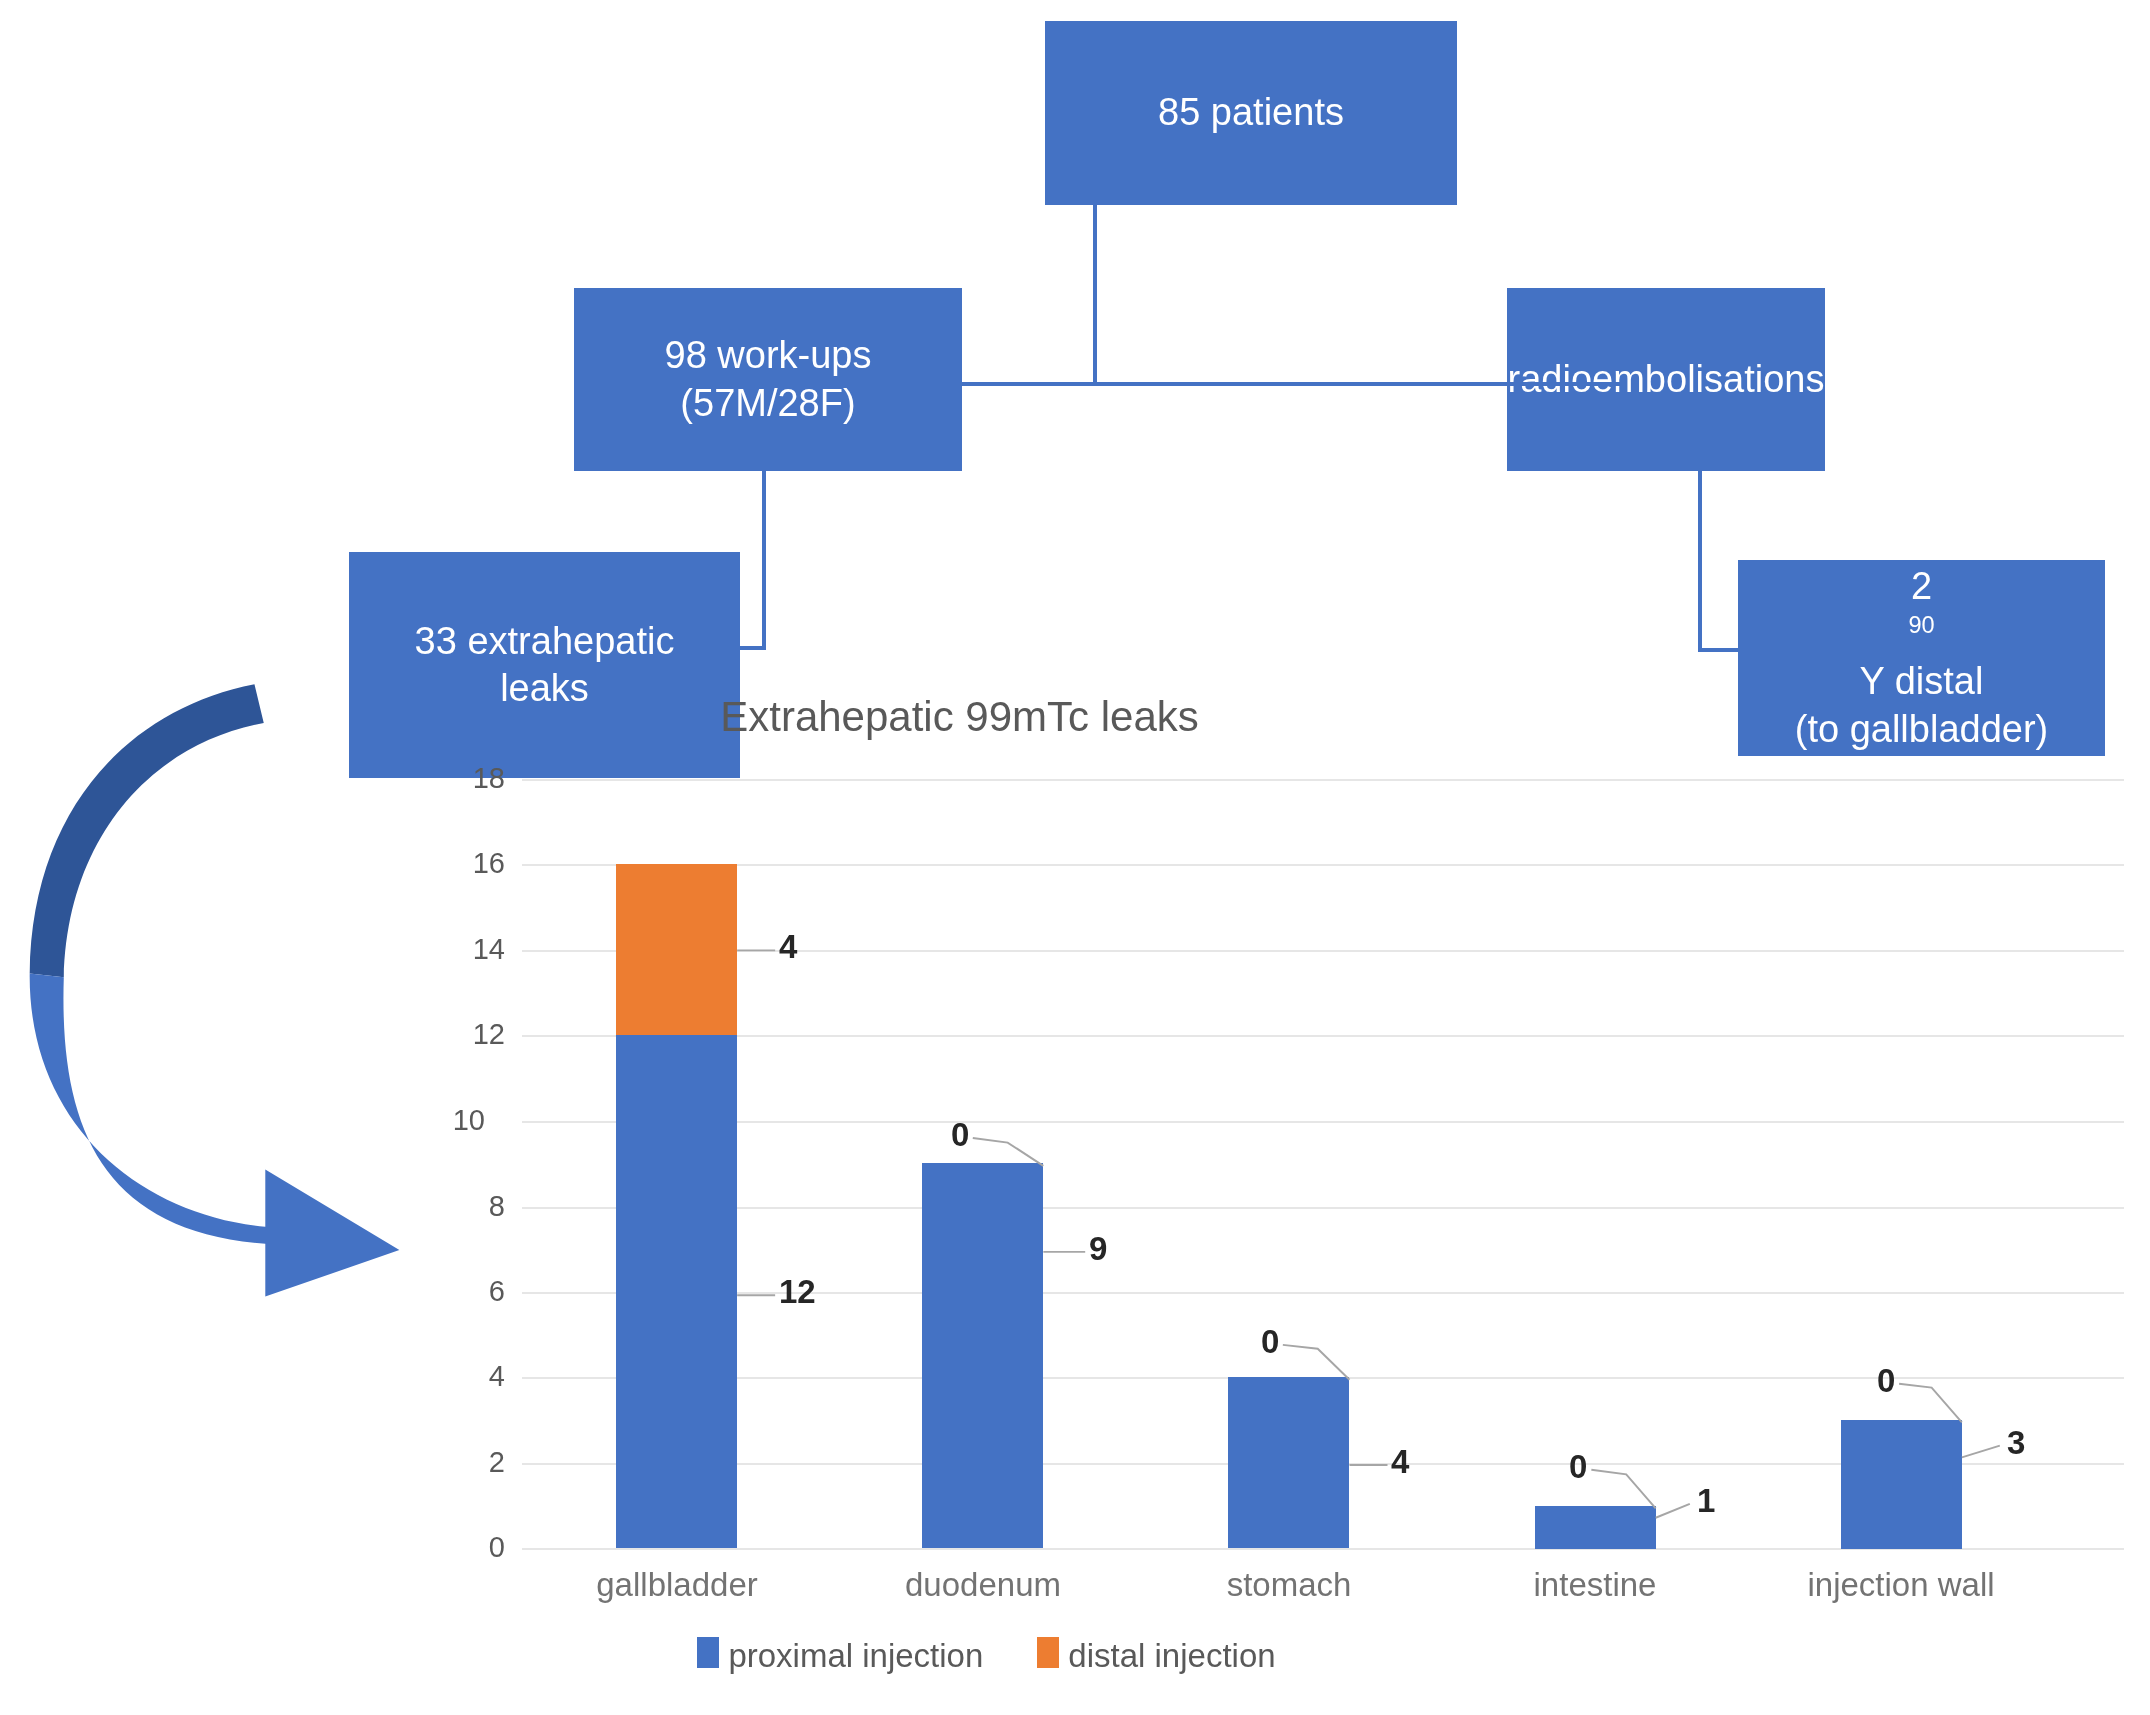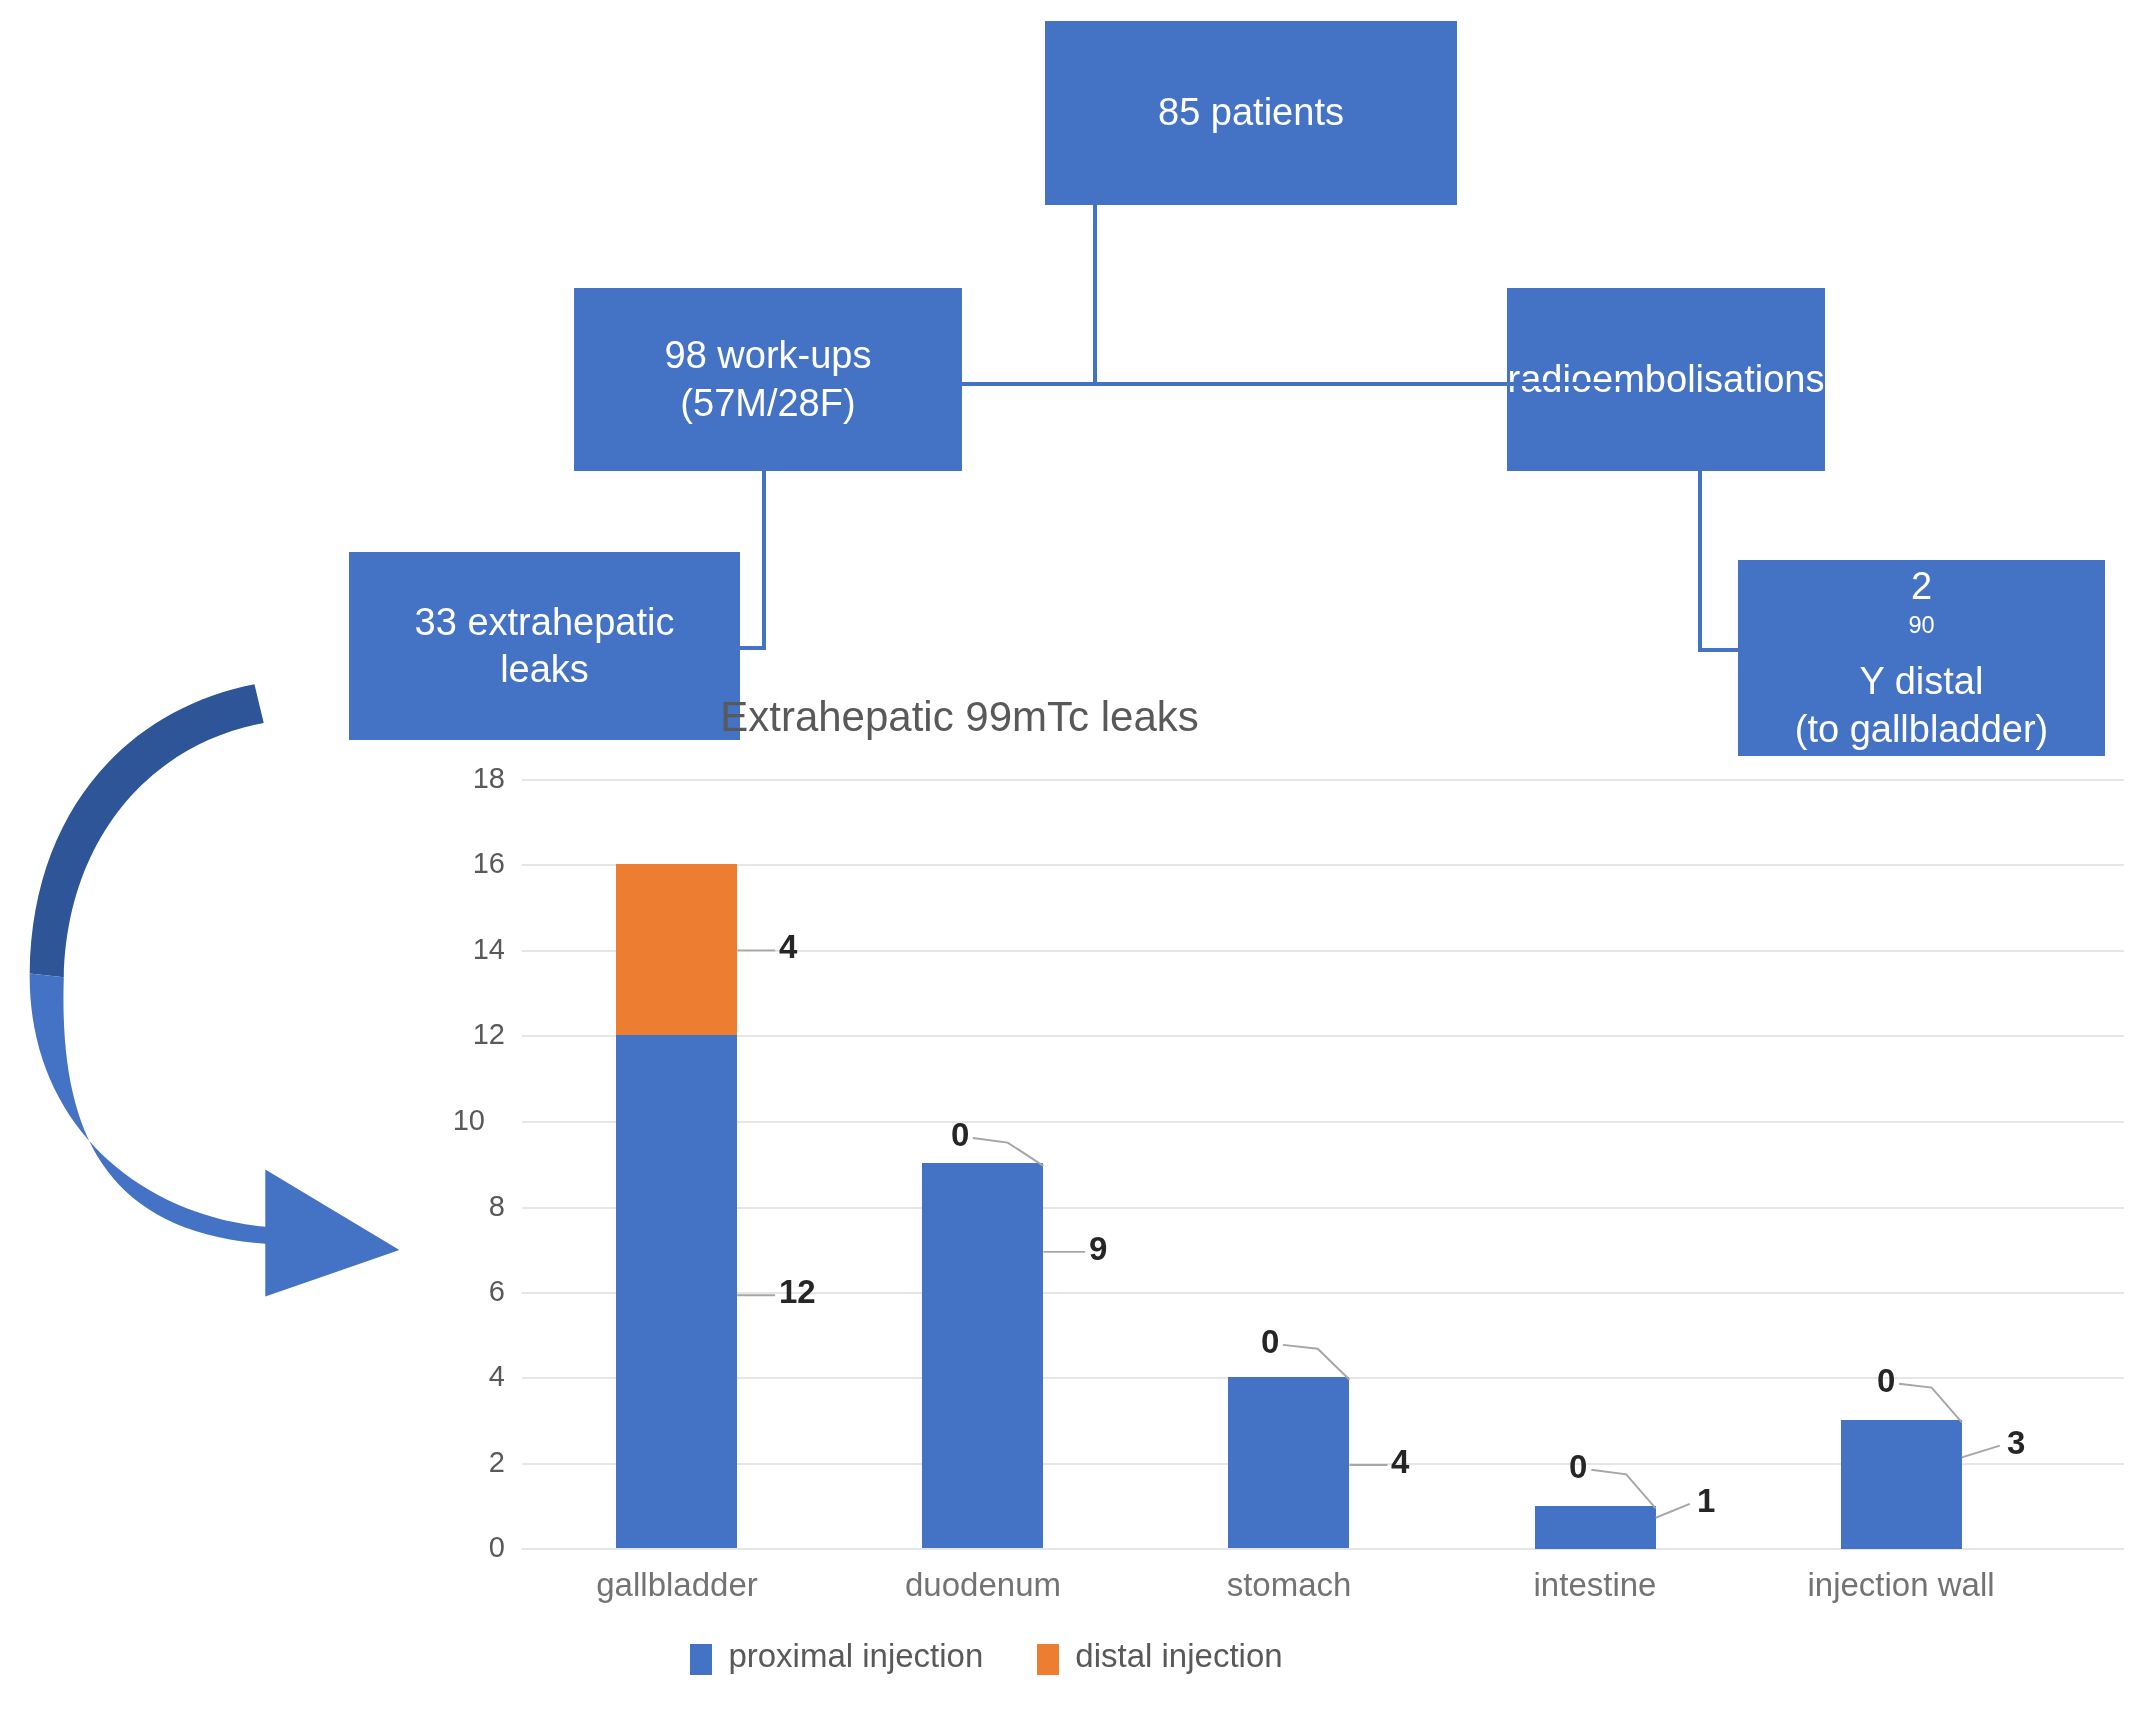--- a/index.html
+++ b/index.html
@@ -10,21 +10,21 @@
   
   .fbox{position:absolute;background:#4472c4;color:#ffffff;
         display:flex;align-items:center;justify-content:center;
         text-align:center;line-height:1.25;font-size:38px;
         box-sizing:border-box;padding:4.7px 7.8px;}
   .fbox span{display:block;}
 
   #box-patients{left:1045px;top:21px;width:412px;height:184px;}
   #box-workups{left:574px;top:288px;width:388px;height:183px;}
   #box-radio{left:1507px;top:288px;width:318px;height:183px;}
-  #box-extrahepatic{left:349px;top:552px;width:391px;height:188px;}
+  #box-extrahepatic{left:349px;top:552px;width:391px;height:226px;}
   #box-yleaks{left:1738px;top:560px;width:367px;height:196px;}
 
   sup{font-size:.62em;vertical-align:super;}
 
   
   .conn{position:absolute;background:#4472c4;}
   #conn-v-main{left:1093px;top:205px;width:3.9px;height:180px;}
   #conn-h-main{left:926px;top:382px;width:696px;height:3.9px;}
   #conn-v-left{left:762px;top:471px;width:3.9px;height:178px;}
   #conn-h-left{left:731px;top:646px;width:35px;height:3.9px;}
@@ -46,21 +46,21 @@
   .bar{position:absolute;width:121px;}
   .bar-prox{background:#4472c4;}
   .bar-dist{background:#ed7d31;}
   .xlabel{position:absolute;width:310px;text-align:center;font-size:33px;
           color:#737373;top:884px;}
   .dlabel{position:absolute;font-size:33px;font-weight:bold;color:#262626;}
   .leader{position:absolute;stroke:#a6a6a6;stroke-width:2.5;fill:none;}
   #legend{position:absolute;left:0;top:955px;width:2151px;
           display:flex;justify-content:center;align-items:center;gap:54px;
           transform:translateX(-89px);}
-  .legend-item{display:flex;align-items:flex-end;gap:16px;font-size:33px;color:#595959;}
+  .legend-item{display:flex;align-items:flex-start;gap:9px;font-size:33px;color:#595959;}
   .swatch{width:22px;height:31px;display:inline-block;}
   .sw-prox{background:#4472c4;}
   .sw-dist{background:#ed7d31;}
 </style>
 </head>
 <body>
 
 <div class="canvas">
 
   <div class="fbox" id="box-patients">

